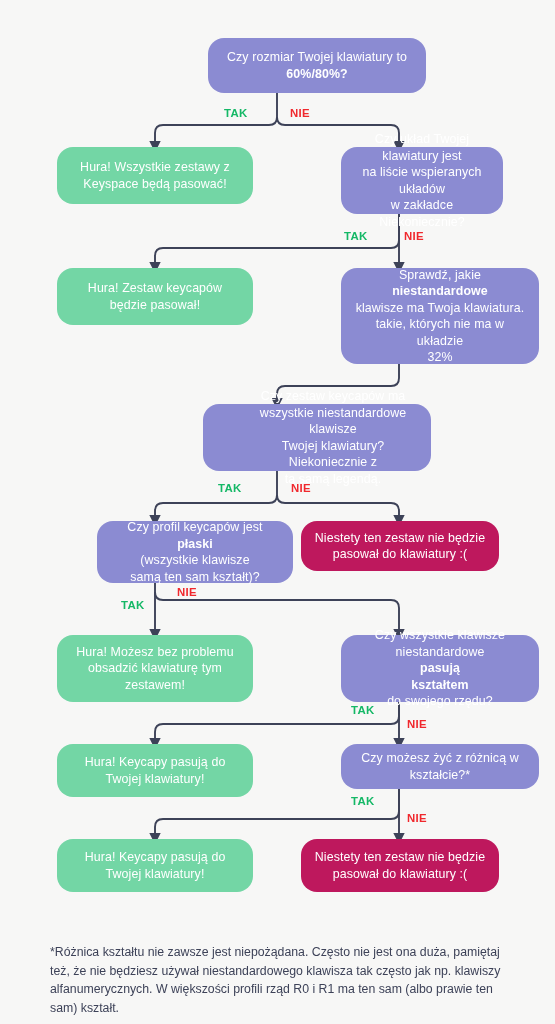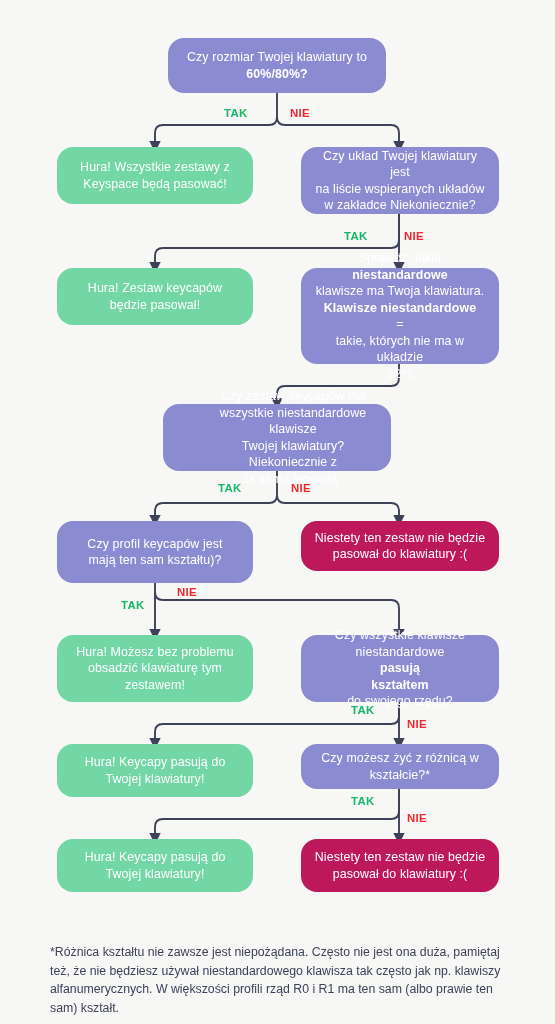--- a/index.html
+++ b/index.html
@@ -21,21 +21,21 @@
     justify-content:center;
     text-align:center;
     border-radius:16px;
     color:#ffffff;
     font-size:12.4px;
     line-height:16.5px;
     padding:6px 12px;
     letter-spacing:.1px;
     z-index:2;
   }
-  .node.purple{background:#8b8bd2;}
+  .node.purple{background:#8b8bd2;margin-left:40px;}
   .node.green{background:#73d6a5;}
   .node.red{background:#be185d;}
   .node span{display:block;}
   .node b{font-weight:bold;}
 
   .edge-label{
     position:absolute;
     font-size:11.4px;
     font-weight:bold;
     letter-spacing:.3px;
@@ -99,61 +99,61 @@
   </div>
   <div class="edge-label yes" style="left:224px;top:107px;">TAK</div>
   <div class="edge-label no" style="left:290px;top:107px;">NIE</div>
 
   <div class="node green" style="left:57px;top:147px;width:196px;height:57px;">
     <div>
       <span>Hura! Wszystkie zestawy z</span>
       <span>Keyspace będą pasować!</span>
     </div>
   </div>
-  <div class="node purple" style="left:301px;top:147px;width:198px;height:67px;">
+  <div class="node purple" style="left:301px;top:147px;width:162px;height:67px;">
     <div>
       <span>Czy układ Twojej klawiatury jest</span>
       <span>na liście wspieranych układów</span>
       <span>w zakładce Niekoniecznie?</span>
     </div>
   </div>
   <div class="edge-label yes" style="left:344px;top:230px;">TAK</div>
   <div class="edge-label no" style="left:404px;top:230px;">NIE</div>
 
   <div class="node green" style="left:57px;top:268px;width:196px;height:57px;">
     <div>
       <span>Hura! Zestaw keycapów</span>
       <span>będzie pasował!</span>
     </div>
   </div>
   <div class="node purple" style="left:301px;top:268px;width:198px;height:96px;text-align:center;">
     <div>
       <span><span>Sprawdź, jakie </span><b>niestandardowe</b></span>
       <span>klawisze ma Twoja klawiatura.</span>
-      <span><b>Klawisze niestandardowe</b><span> =</span></span>
       <span>takie, których nie ma w układzie</span>
       <span>32%</span>
     </div>
   </div>
 
   <div class="node purple" style="left:163px;top:404px;width:228px;height:67px;padding-left:44px;">
     <div>
       <span>Czy zestaw keycapów ma</span>
       <span>wszystkie niestandardowe klawisze</span>
       <span>Twojej klawiatury? Niekoniecznie z</span>
       <span>tą samą legendą.</span>
     </div>
   </div>
   <div class="edge-label yes" style="left:218px;top:482px;">TAK</div>
   <div class="edge-label no" style="left:291px;top:482px;">NIE</div>
 
   <div class="node purple" style="left:57px;top:521px;width:196px;height:62px;">
     <div>
       <span>Czy profil keycapów jest</span>
-      <span>mają ten sam kształtu)?</span>
+      <span><b>płaski</b><span> (wszystkie klawisze</span></span>
+      <span>samą ten sam kształt)?</span>
     </div>
   </div>
   <div class="node red" style="left:301px;top:521px;width:198px;height:50px;">
     <div>
       <span>Niestety ten zestaw nie będzie</span>
       <span>pasował do klawiatury :(</span>
     </div>
   </div>
   <div class="edge-label yes" style="left:121px;top:599px;">TAK</div>
   <div class="edge-label no" style="left:177px;top:586px;">NIE</div>

